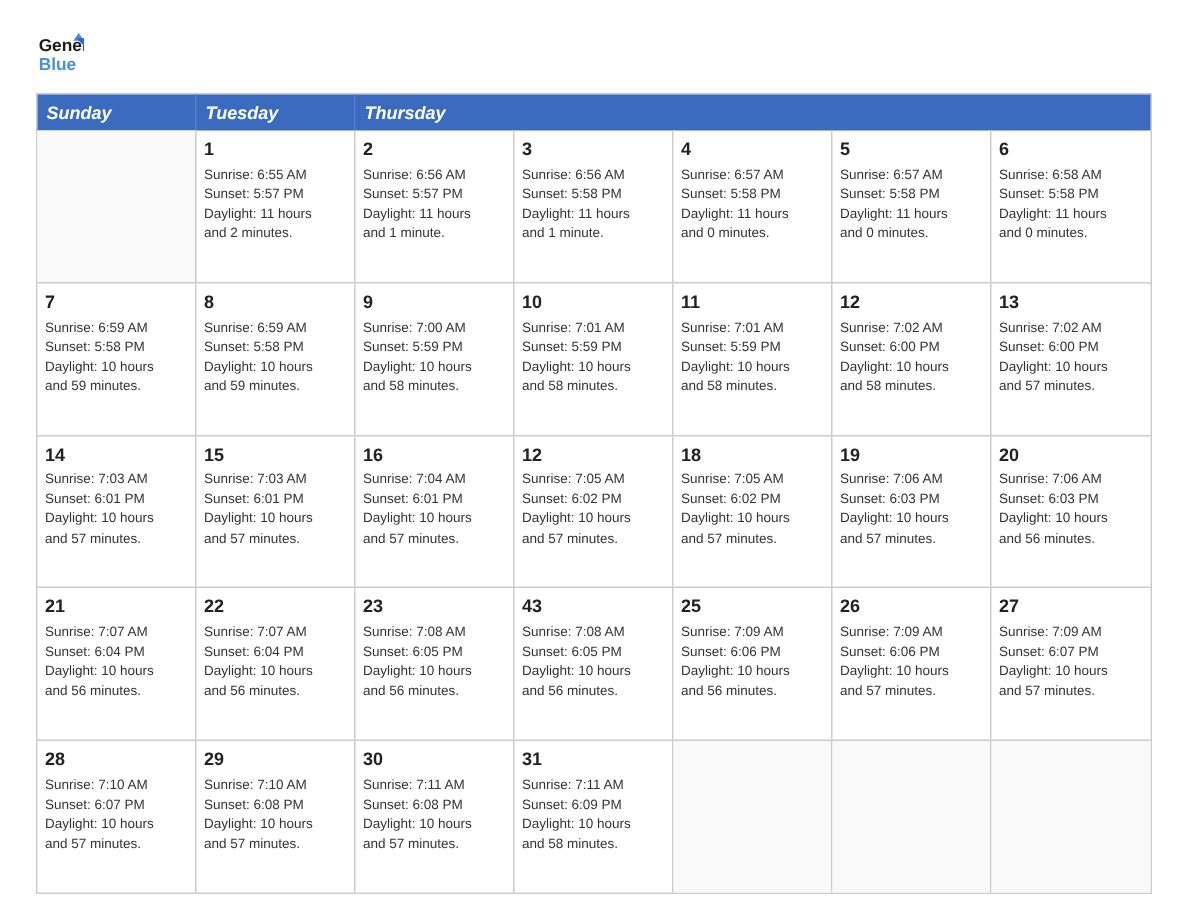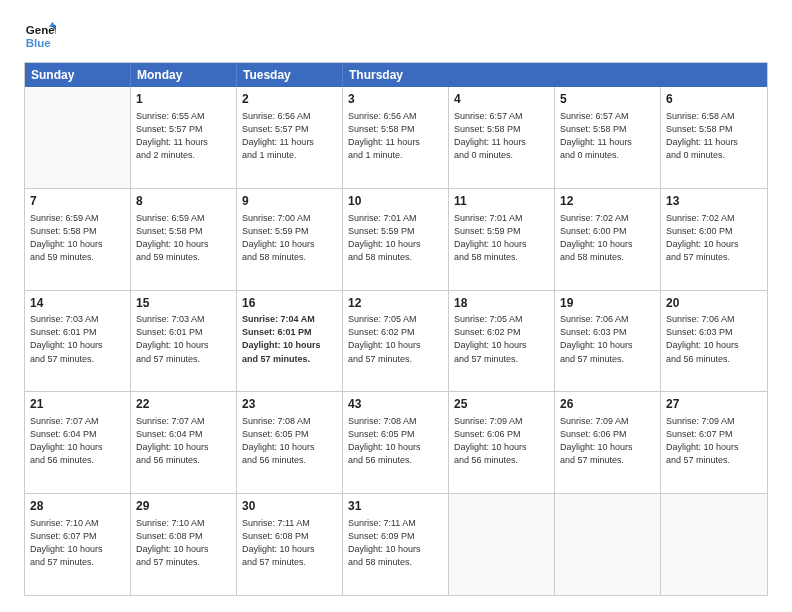--- a/index.html
+++ b/index.html
@@ -57,20 +57,21 @@
       grid-template-columns: repeat(7, 1fr);
       background-color: #3a6bbf;
     }
     .calendar-header .day-name {
       color: #fff;
       font-size: 12px;
       font-weight: bold;
       padding: 5px 6px;
       text-align: left;
       border-right: 1px solid #5580cc;
+      font-style: italic;
     }
     .calendar-header .day-name:last-child {
       border-right: none;
     }
     .calendar-body {
       flex: 1;
       display: flex;
       flex-direction: column;
     }
     .calendar-row {
@@ -123,21 +124,20 @@
     </div>
     <div class="title-block">
       <div class="month-title"></div>
       <div class="location"></div>
     </div>
   </div>
 
   <div class="calendar">
     <div class="calendar-header">
     <div class="day-name">Sunday</div>
-        <div class="day-name">Monday</div>
         <div class="day-name">Tuesday</div>
         <div class="day-name">Thursday</div>
       </div>
     <div class="calendar-body">
     <div class="calendar-row">
           <div class="cell empty"></div>
           <div class="cell">
             <div class="cell-day">1</div>
             <div class="cell-info" style="white-space: pre-line;">Sunrise: 6:55 AM
 Sunset: 5:57 PM
@@ -241,21 +241,21 @@
           </div>
           <div class="cell">
             <div class="cell-day">15</div>
             <div class="cell-info" style="white-space: pre-line;">Sunrise: 7:03 AM
 Sunset: 6:01 PM
 Daylight: 10 hours
 and 57 minutes.</div>
           </div>
           <div class="cell">
             <div class="cell-day">16</div>
-            <div class="cell-info" style="white-space: pre-line; font-weight: bold;">Sunrise: 7:04 AM
+            <div class="cell-info" style="white-space: pre-line;">Sunrise: 7:04 AM
 Sunset: 6:01 PM
 Daylight: 10 hours
 and 57 minutes.</div>
           </div>
           <div class="cell">
             <div class="cell-day">12</div>
             <div class="cell-info" style="white-space: pre-line;">Sunrise: 7:05 AM
 Sunset: 6:02 PM
 Daylight: 10 hours
 and 57 minutes.</div>

